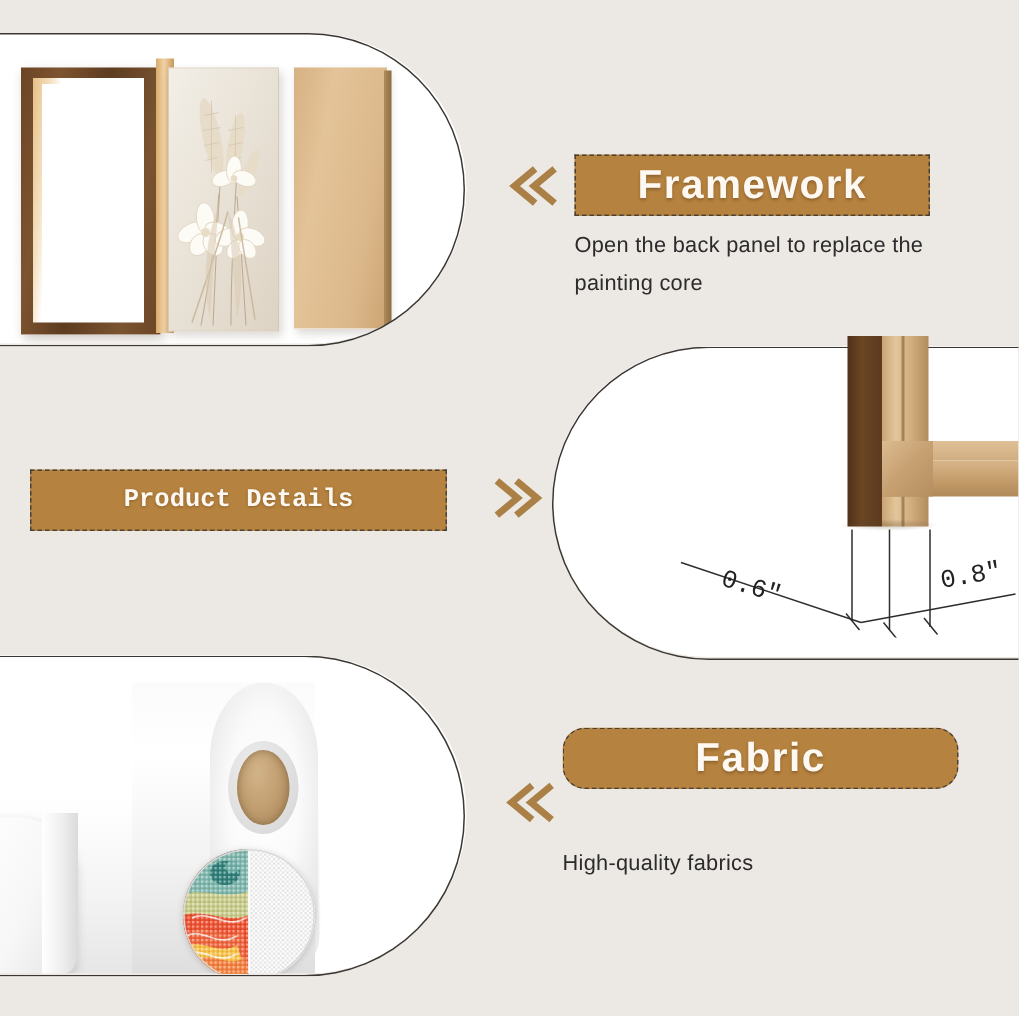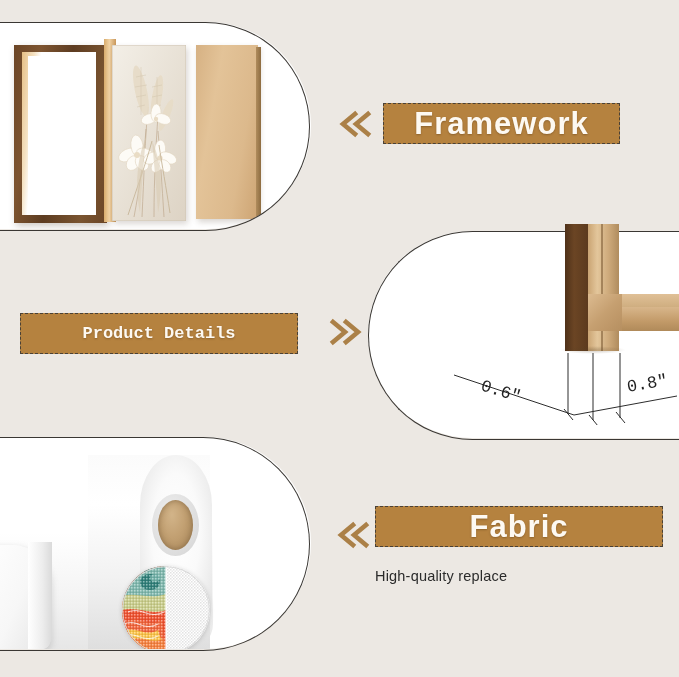--- a/index.html
+++ b/index.html
@@ -35,29 +35,29 @@
     border-radius:0 110px 110px 0;border-left:none;}
 
   
   .banner{
     position:absolute;
     background:#b5823f;
     border:1px dashed #4a4136;
     box-sizing:border-box;
     display:flex;align-items:center;justify-content:center;
     color:#fdf9f2;
-    font-size:31px;
+    font-size:27px;
     font-weight:bold;
     letter-spacing:1px;
     text-shadow:0 1px 2px rgba(90,60,25,.45);
   }
   #banner-framework{left:383px;top:103px;width:237px;height:41px;}
   #banner-product  {left:20px; top:313px;width:278px;height:41px;
                     font-family:"Liberation Mono", monospace;font-size:17px;letter-spacing:0;}
-  #banner-fabric   {left:375px;top:506px;width:288px;height:41px;}
+  #banner-fabric   {left:375px;top:485px;width:264px;height:41px;border-radius:15px;}
 
   .caption{
     position:absolute;
     color:#2b2b2b;
     font-size:14.5px;
     line-height:25px;
     letter-spacing:.2px;
   }
   #caption-framework{left:383px;top:152px;width:250px;}
   #caption-product  {left:20px; top:362px;width:250px;}
@@ -333,19 +333,20 @@
   <div class="chev" id="chev-fabric">
     <svg width="34" height="32" viewBox="0 0 34 32">
       <g fill="none" stroke="#ab8047" stroke-width="4.6" stroke-linecap="square">
         <polyline points="17,6 5,16 17,26"></polyline>
         <polyline points="30,6 18,16 30,26"></polyline>
       </g>
     </svg>
   </div>
 
   <div class="banner" id="banner-framework">Framework</div>
+  <div class="caption" id="caption-framework">Open the back panel to replace the painting core</div>
 
   <div class="banner" id="banner-product">Product Details</div>
 
   <div class="banner" id="banner-fabric">Fabric</div>
-  <div class="caption" id="caption-fabric">High-quality replace</div>
+  <div class="caption" id="caption-fabric">High-quality fabrics</div>
 
 </div>
 
 </body></html>

